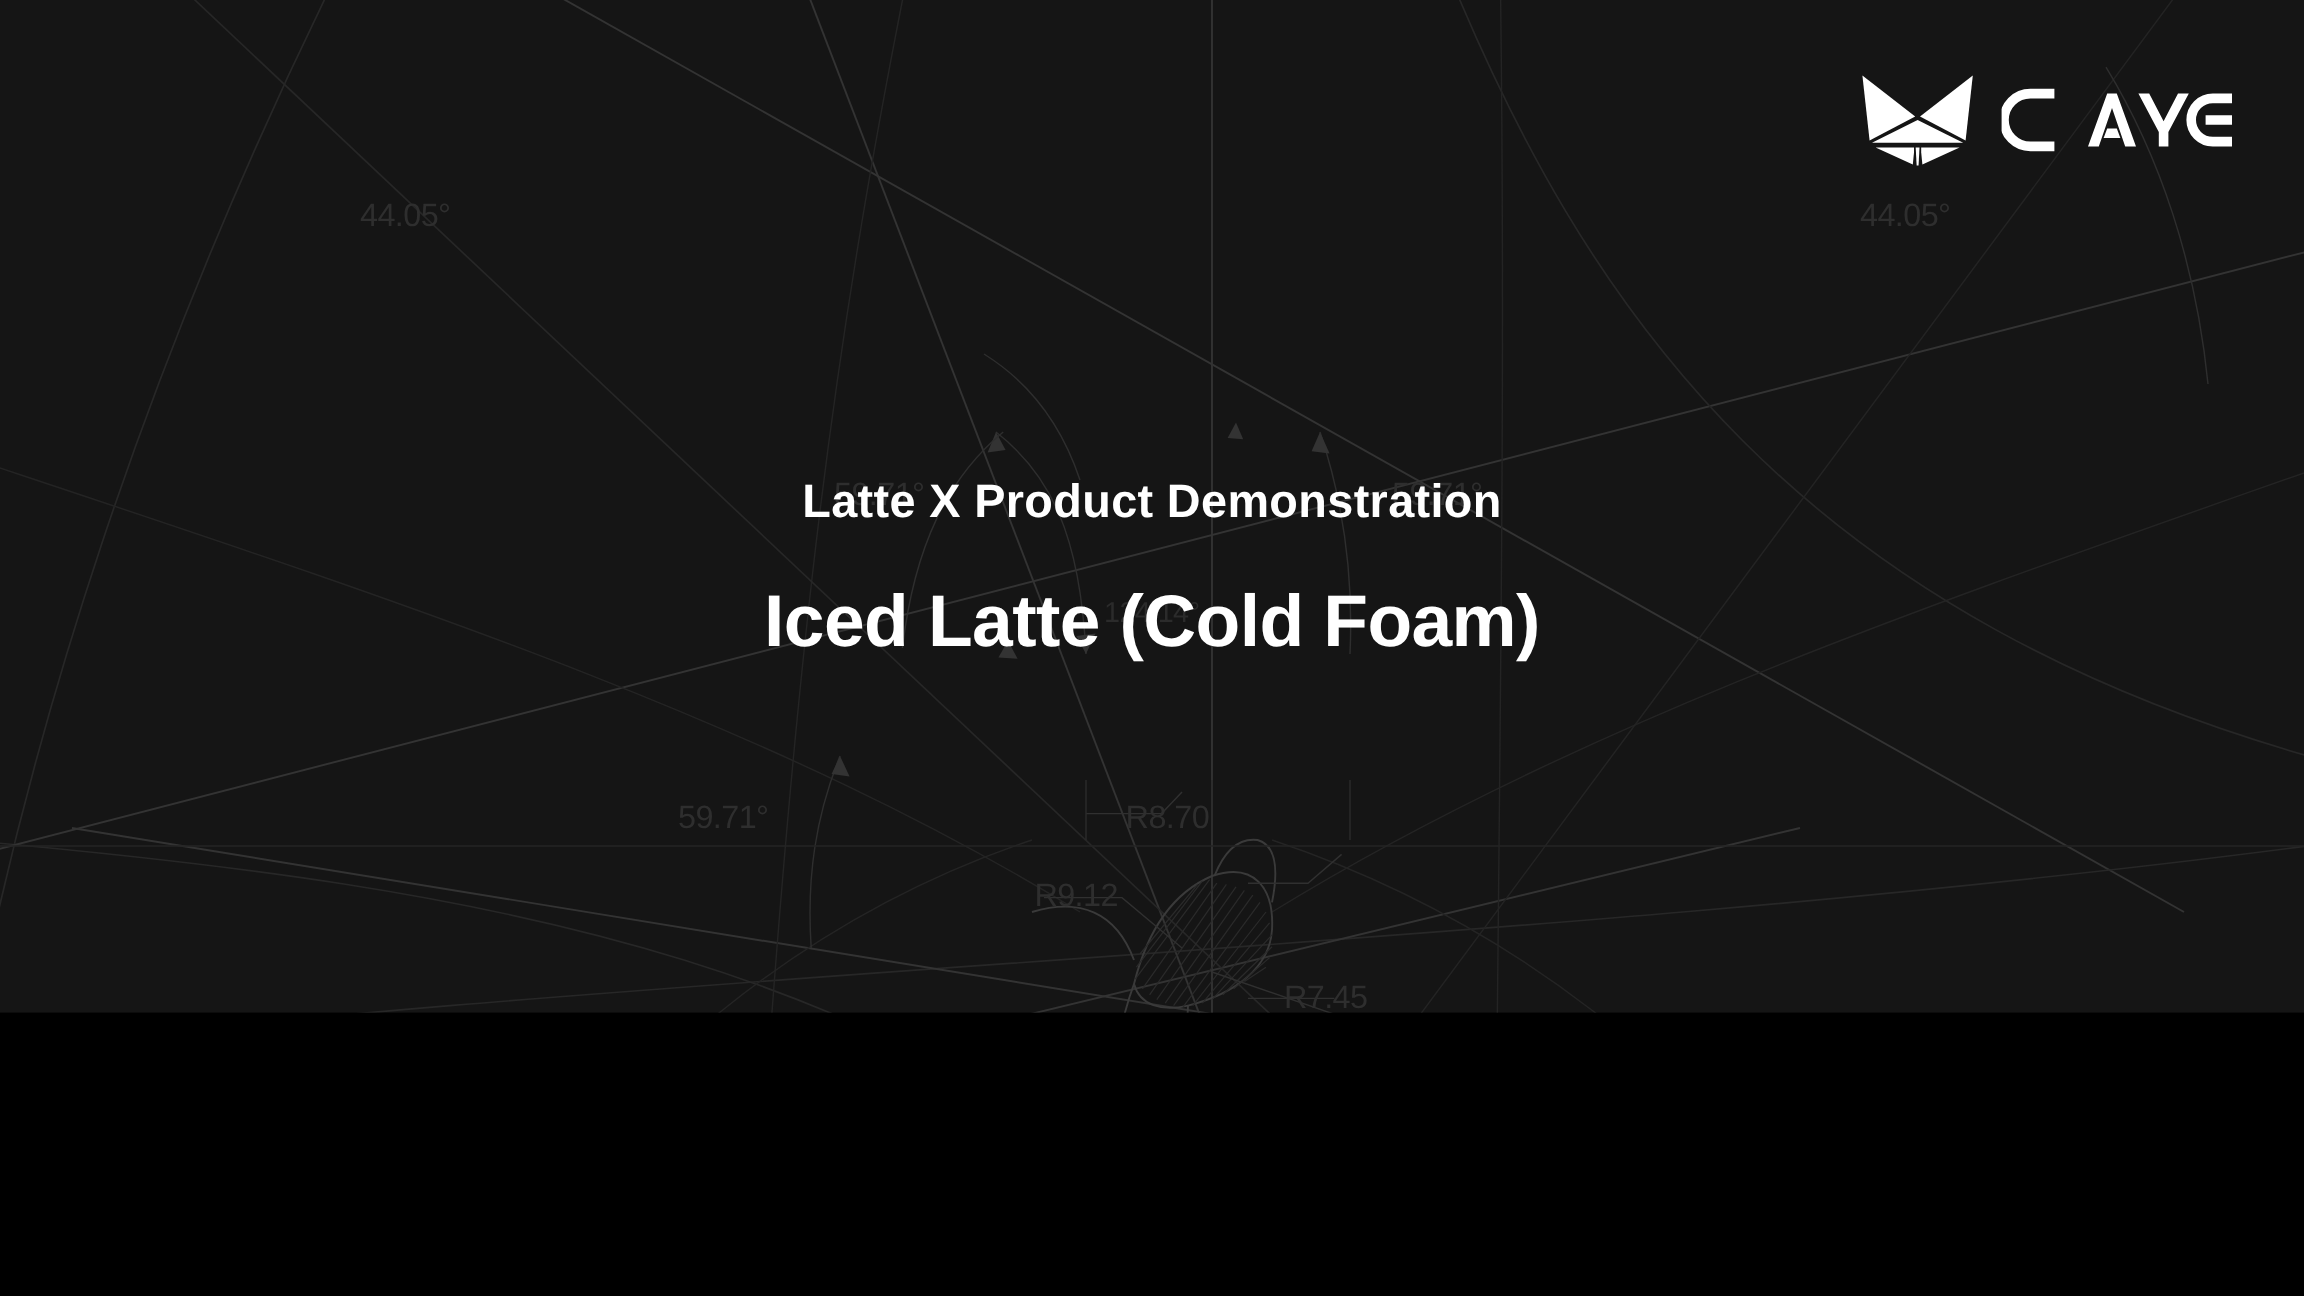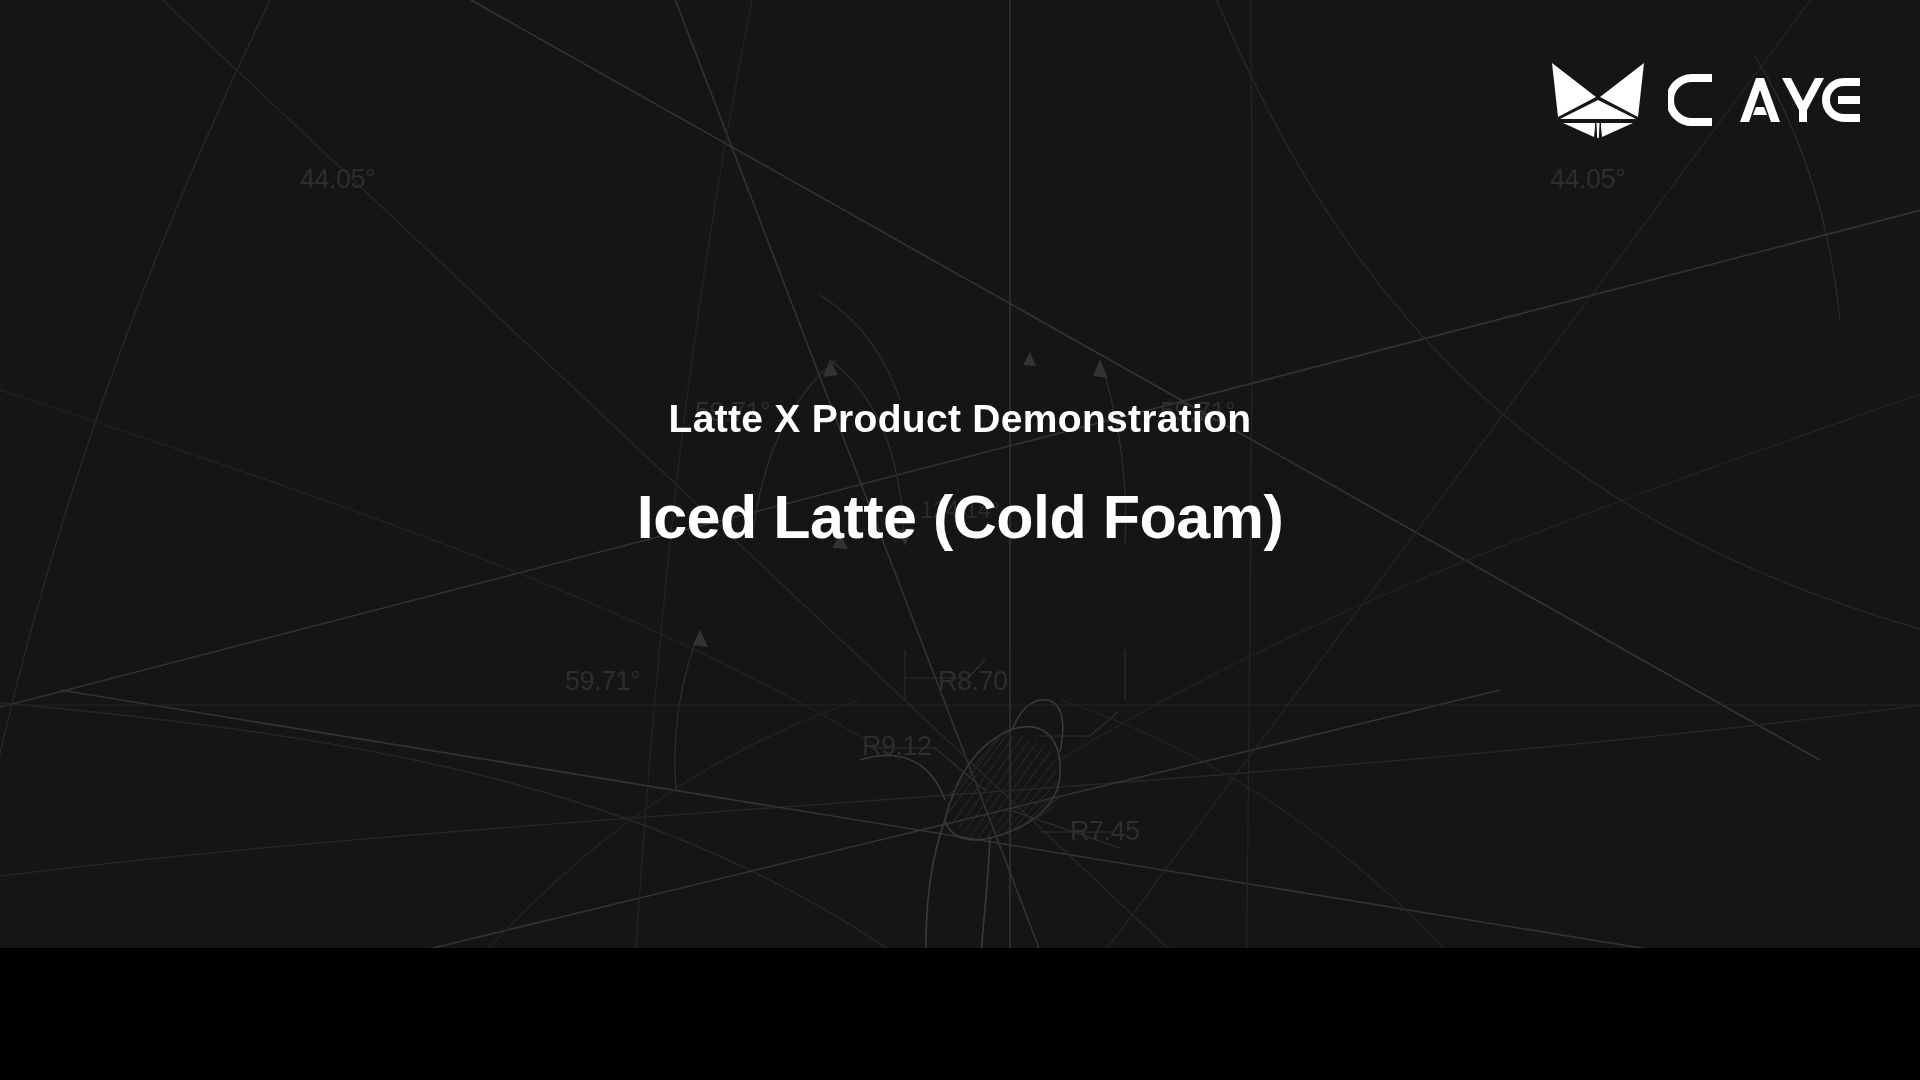--- a/index.html
+++ b/index.html
@@ -8,21 +8,21 @@
     padding: 0;
     background: #000;
   }
   body {
     font-family: "Liberation Sans", "DejaVu Sans", sans-serif;
   }
 
   #slide {
     position: relative;
     width: 1920px;
-    height: 948px;
+    height: 844px;
     background: #151515;
     overflow: hidden;
   }
 
   
   #blueprint-layer {
     position: absolute;
     inset: 0;
     width: 1920px;
     height: 1080px;

